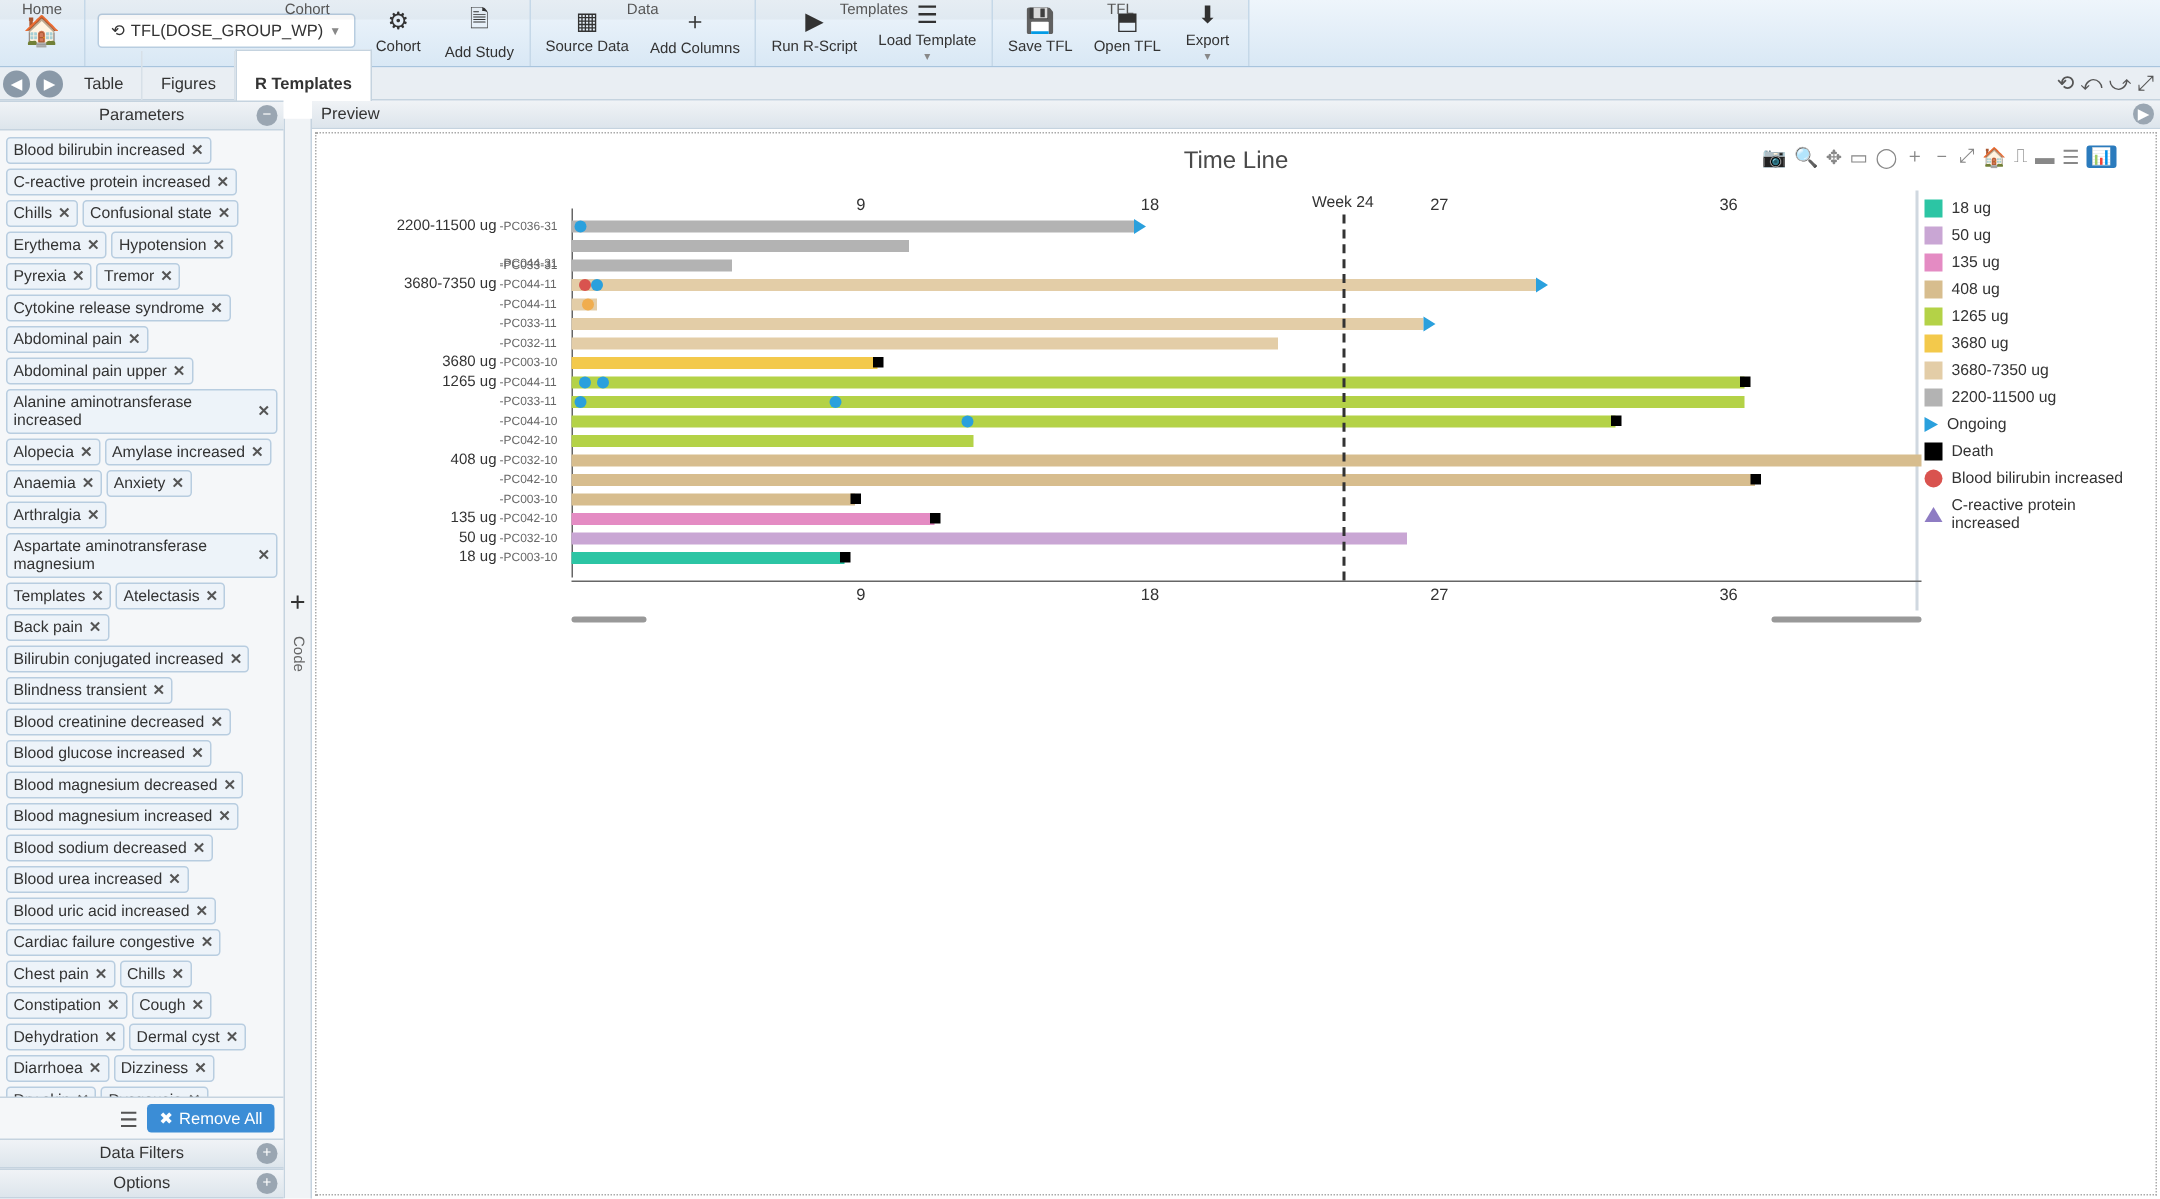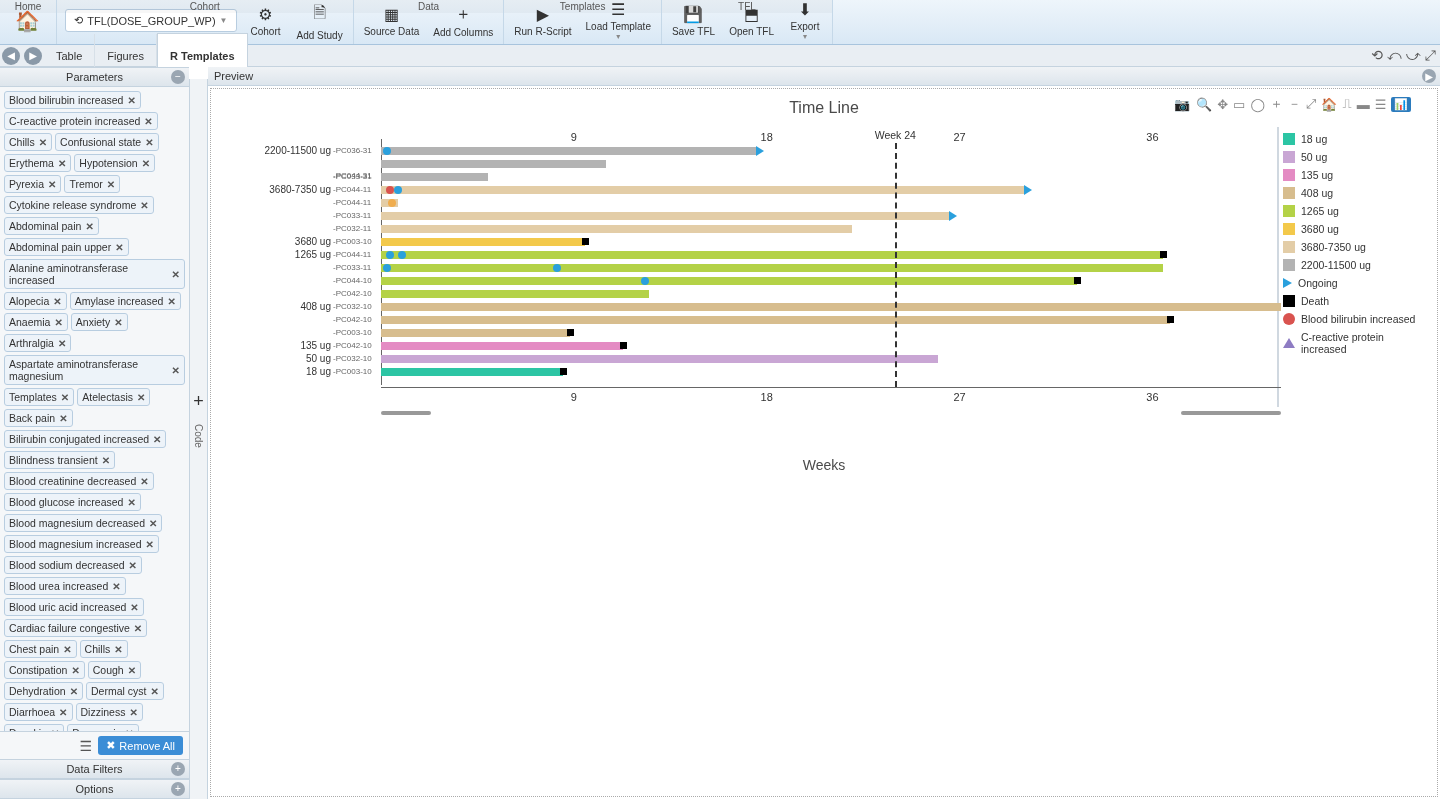--- a/index.html
+++ b/index.html
@@ -502,16 +502,15 @@
             <div class="legend-row">
               <span class="legend-sw" style="background:#d9534f;border-radius:50%"></span>
               <span>Blood bilirubin increased</span>
             </div>
             <div class="legend-row">
               <span style="width:0;height:0;border-left:6px solid transparent;border-right:6px solid transparent;border-bottom:10px solid #8e7cc3"></span>
               <span>C-reactive protein increased</span>
             </div>
           </div>
       </div>
-      <div class="xaxis-label">Weeks</div>
     </div>
   </div>
 </div>
 
 </body></html>

